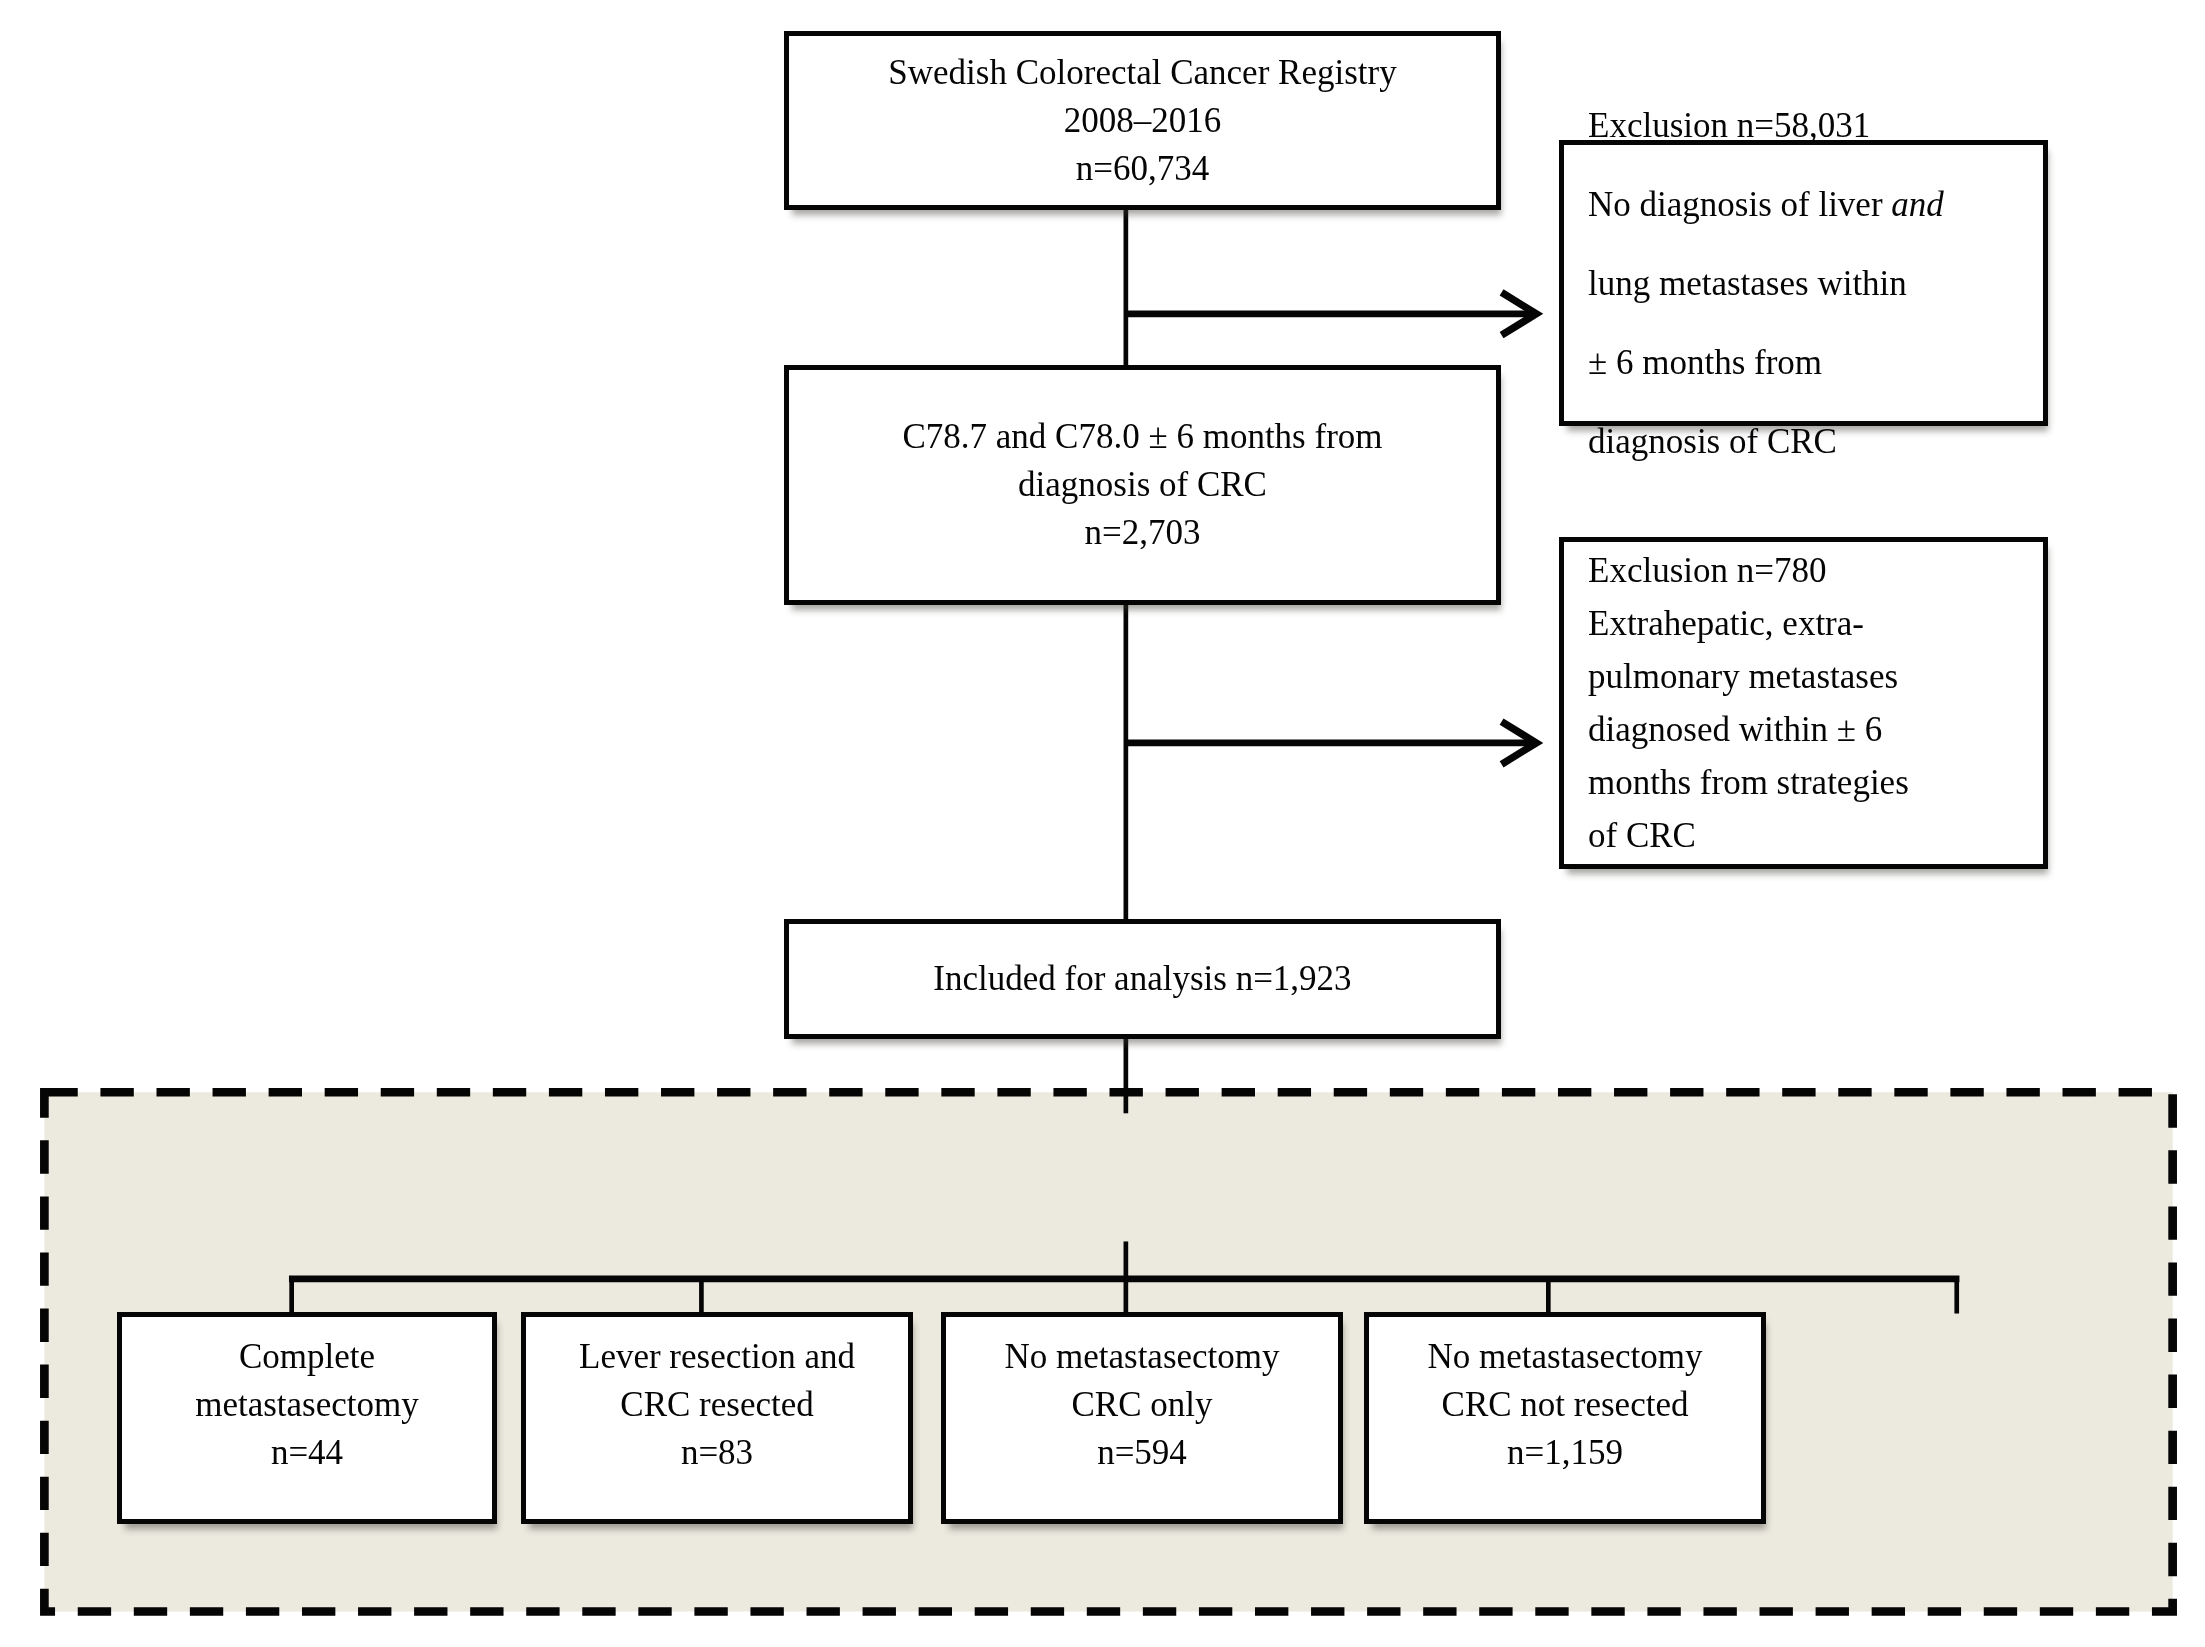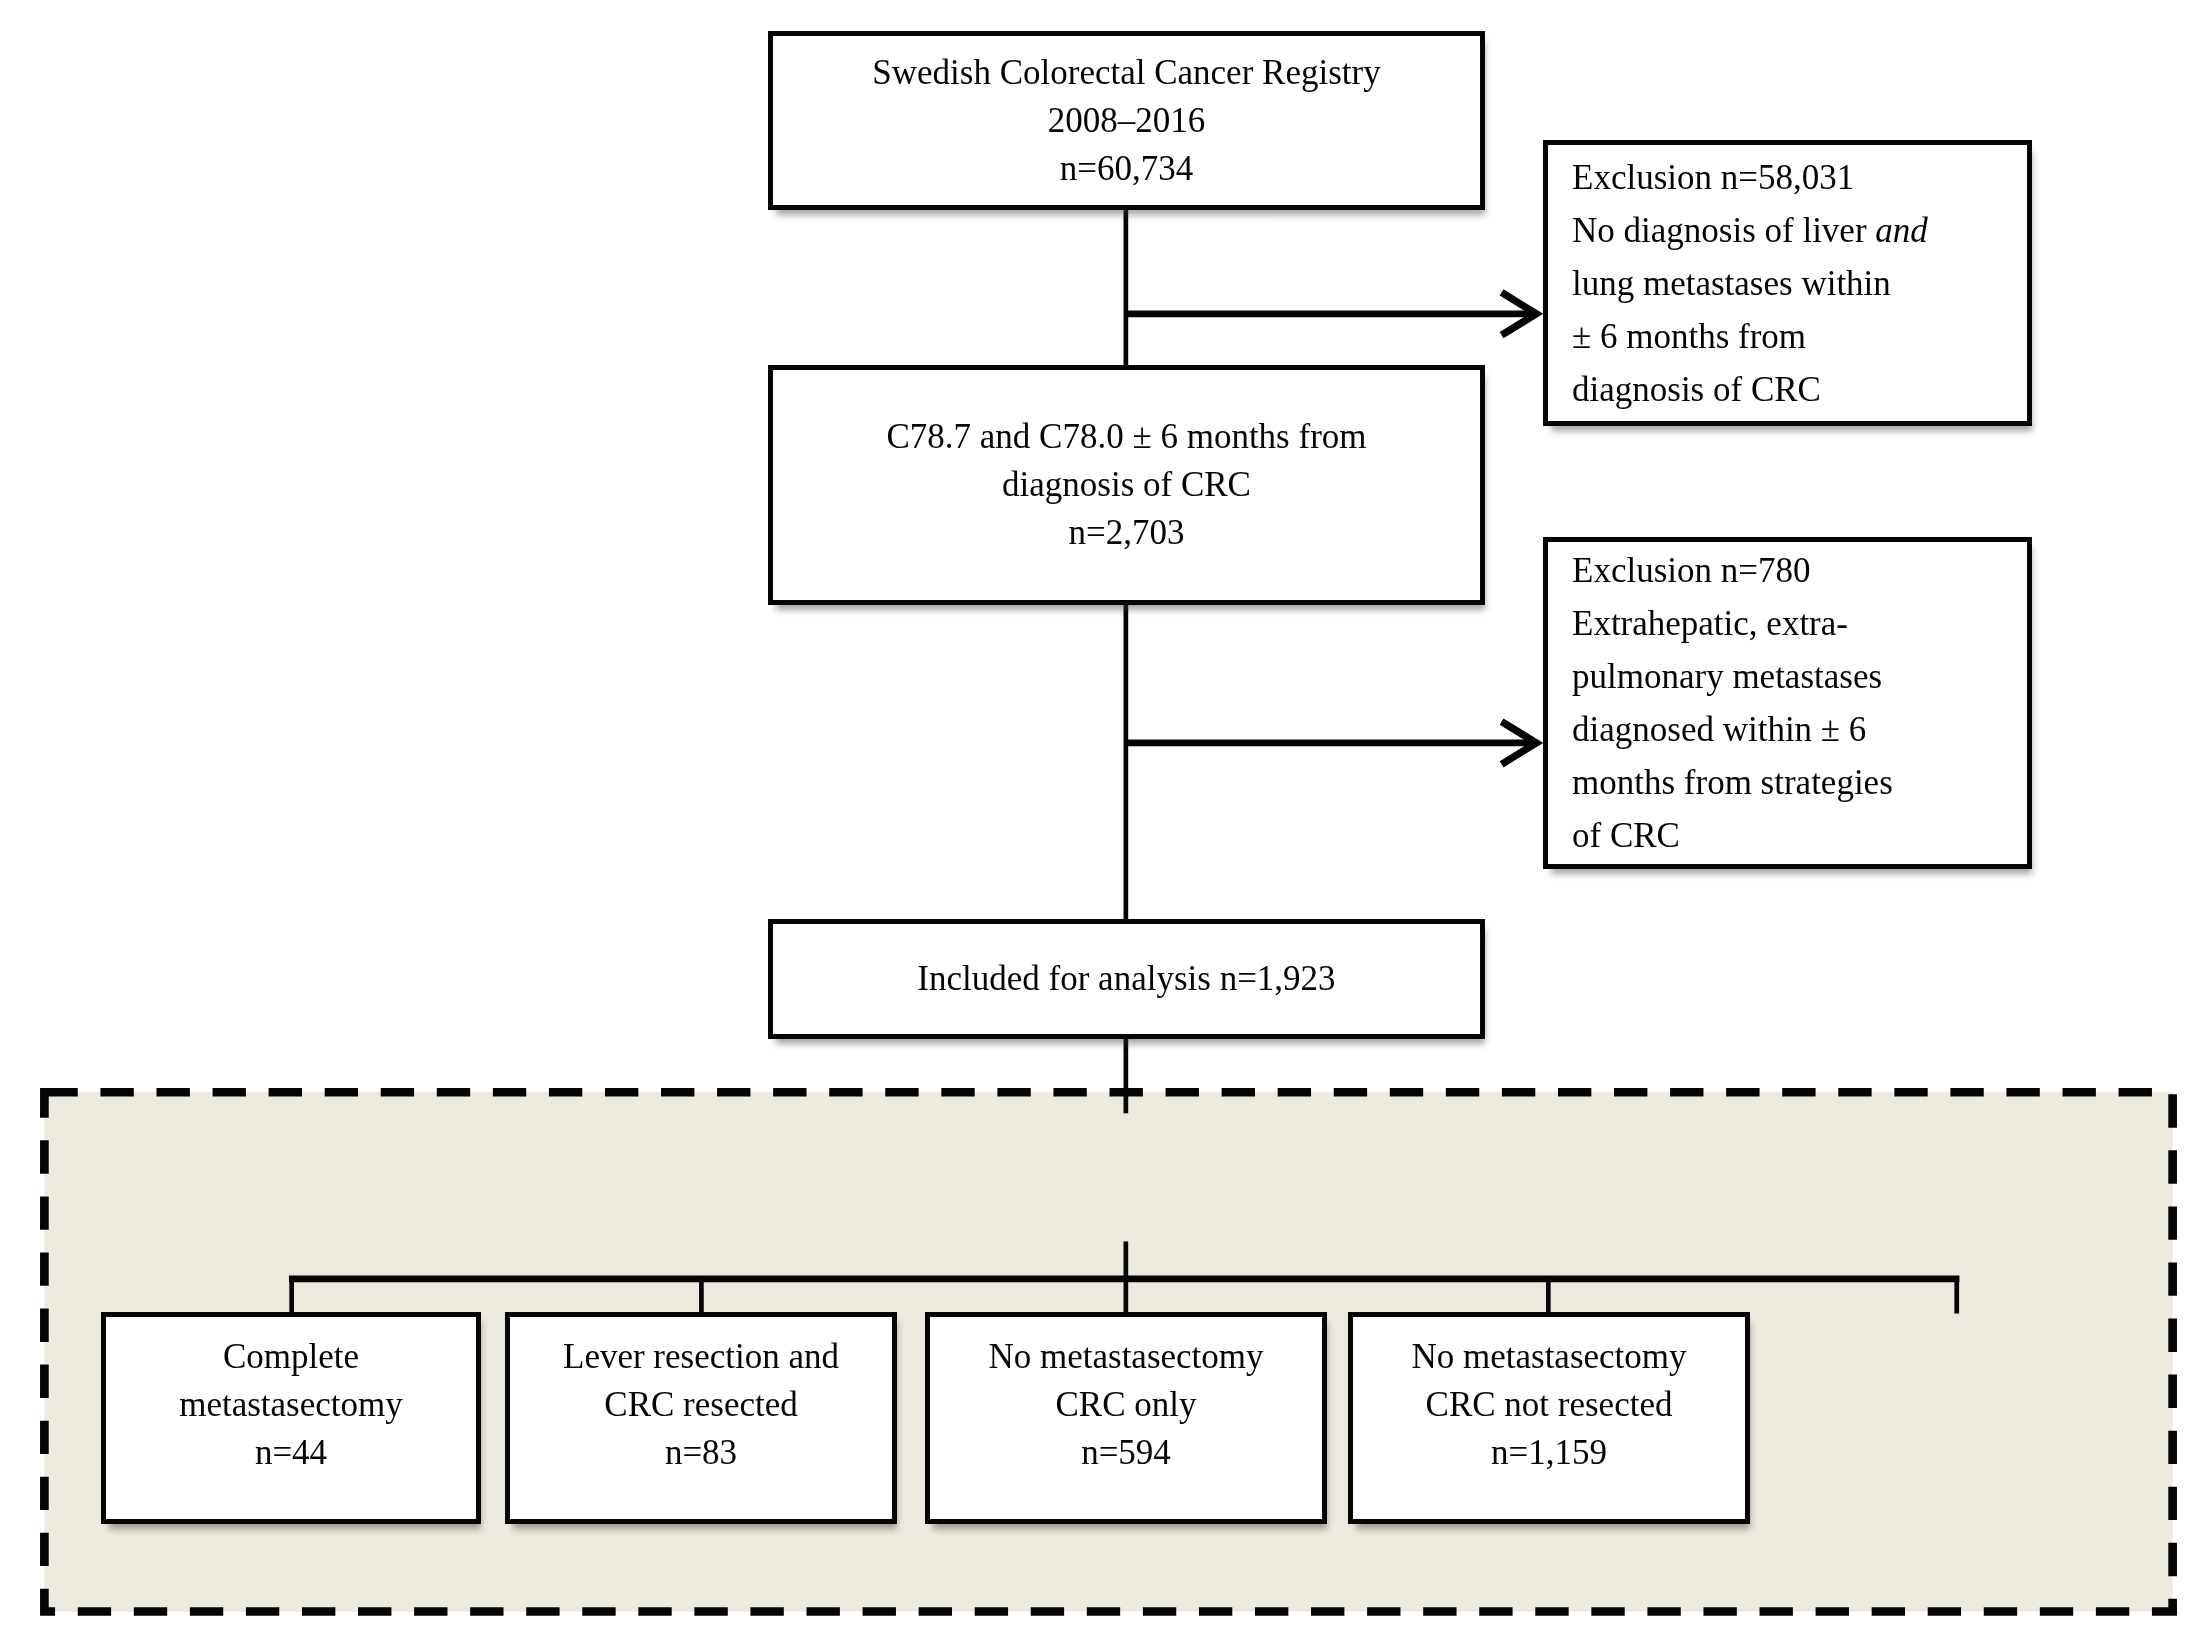--- a/index.html
+++ b/index.html
@@ -15,20 +15,21 @@
   .box{
     position:absolute;z-index:2;
     background:#ffffff;
     border:5.3px solid #050505;
     box-sizing:border-box;
     display:flex;flex-direction:column;
     justify-content:center;align-items:center;
     text-align:center;
     font-size:35px;line-height:48px;
     box-shadow:4.7px 8px 6.7px -3.3px rgba(60,58,50,0.45);
+    margin-left:16px;
   }
   .box .ln{display:block;white-space:pre;}
   .excl{
     align-items:flex-start;text-align:left;
     padding:1.3px 13.3px 1.3px 24px;
     line-height:53px;
   }
   .arm{padding-bottom:27px;}
 </style>
 </head>
@@ -58,21 +59,21 @@
     <line x1="2320" y1="1912" x2="2320" y2="1968" stroke="#050505" stroke-width="7"></line>
     <line x1="2932" y1="1912" x2="2932" y2="1968" stroke="#050505" stroke-width="7"></line>
   </svg>
 
   <div class="box" style="left:768px;top:31px;width:717px;height:179px;">
     <span class="ln">Swedish Colorectal Cancer Registry</span>
     <span class="ln">2008–2016</span>
     <span class="ln">n=60,734</span>
   </div>
 
-  <div class="box excl" style="left:1543px;top:140px;width:489px;height:286px;">
+  <div class="box excl" style="left:1543px;top:140px;width:489px;height:286px;gap:26px;">
     <span class="ln">Exclusion n=58,031</span>
     <span class="ln"><span>No diagnosis of liver </span><i>and</i></span>
     <span class="ln">lung metastases within</span>
     <span class="ln">± 6 months from</span>
     <span class="ln">diagnosis of CRC</span>
   </div>
 
   <div class="box" style="left:768px;top:365px;width:717px;height:240px;">
     <span class="ln">C78.7 and C78.0 ± 6 months from</span>
     <span class="ln">diagnosis of CRC</span>

